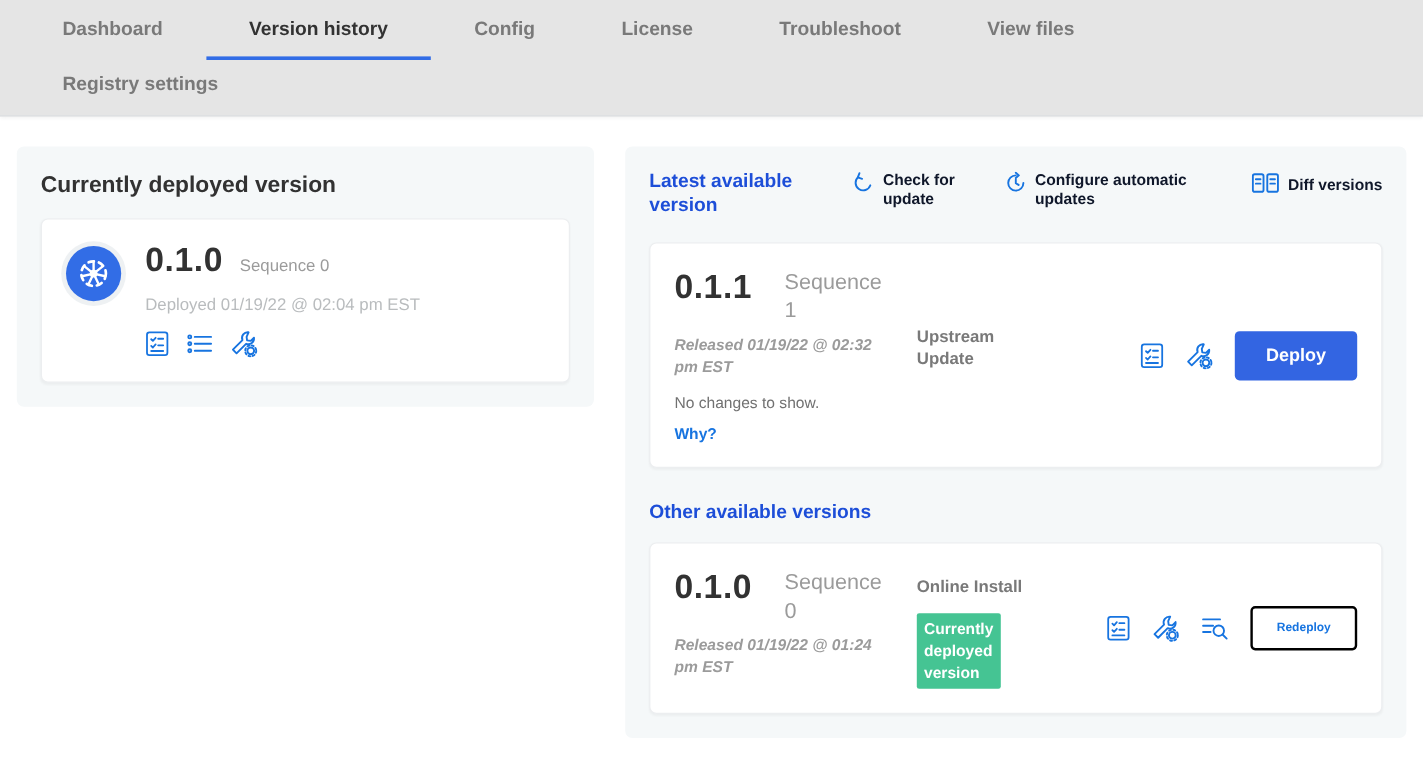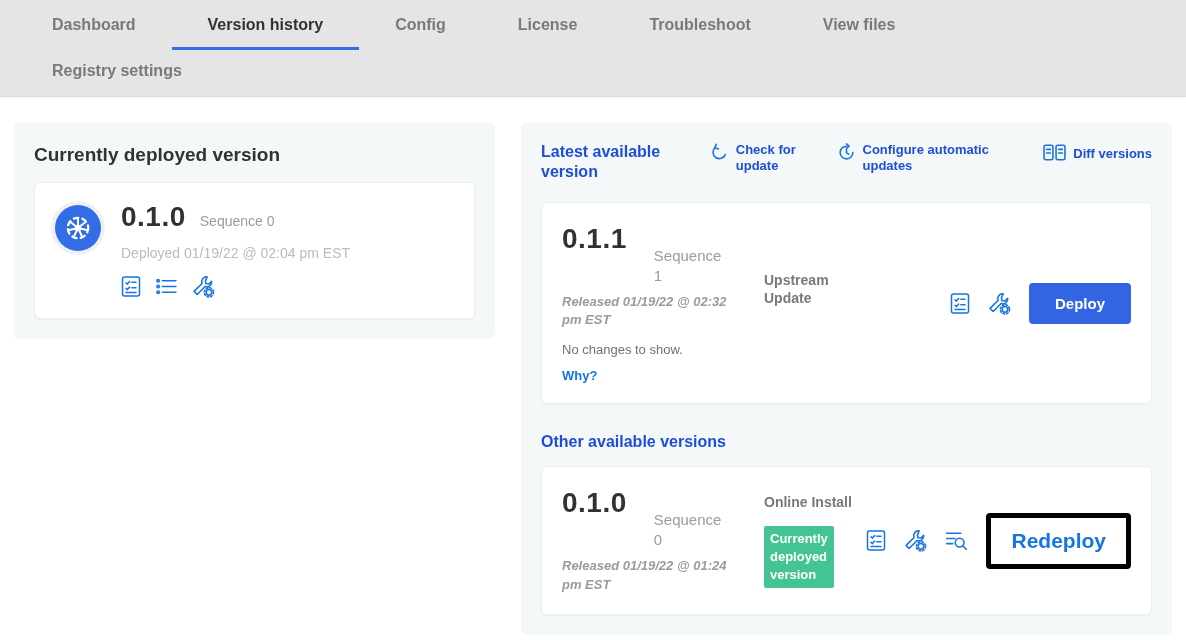--- a/index.html
+++ b/index.html
@@ -56,55 +56,55 @@
   .sequence-inline { font-size:14px; color:#9b9b9b; }
   .deployed-text { font-size:14px; color:#b9bcbe; margin-top:12px; }
   .icon-row { display:flex; align-items:center; gap:14px; margin-top:14px; }
   .action-icon { display:inline-flex; cursor:pointer; }
 
   
   .latest-header { display:flex; justify-content:space-between; align-items:flex-start; margin-bottom:20px; }
   .latest-heading { width:140px; }
   .hlink {
     display:flex; gap:7px; align-items:flex-start;
-    color:#1d4ed8; font-size:13px; font-weight:bold; line-height:1.2;
+    color:#0f172a; font-size:13px; font-weight:bold; line-height:1.2;
     cursor:pointer;
   }
   .hlink .svgwrap { margin-top:1px; }
   .w70 { width:72px; }
   .w150 { width:152px; }
   .diff-link { align-items:center; }
 
   
   .version-card { display:flex; padding:20px 20px; }
   .vc-left { width:202px; flex:0 0 auto; }
   .vc-seq { display:flex; align-items:flex-start; gap:27px; }
-  .seq-small { font-size:15px; color:#9b9b9b; width:62px; line-height:1.3; margin-top:23px; }
+  .seq-small { font-size:18px; color:#9b9b9b; width:62px; line-height:1.3; margin-top:1px; }
   .released { font-size:13px; font-weight:bold; color:#9b9b9b; width:178px; line-height:1.4; margin-top:8px;font-style:italic; }
   .no-changes { font-size:13px; color:#717171; margin-top:13px; }
   .why { font-size:13px; font-weight:bold; color:#1774e0; margin-top:11px; cursor:pointer; }
   .vc-mid { flex:1; }
   .vc-mid.offset { padding-top:48px; }
   .vc-mid.top { padding-top:6px; }
   .source { font-size:14px; font-weight:bold; color:#797979; width:88px; line-height:1.3; }
   .badge {
     display:inline-block; background:#45c493; color:#ffffff;
     font-size:13px; font-weight:bold; line-height:1.4;
     padding:4px 6px; margin-top:14px; width:70px; border-radius:2px;
   }
   .vc-actions { display:flex; align-items:center; gap:18px; align-self:center; flex:0 0 auto; }
   .btn-primary {
     background:#3365e2; color:#ffffff; font-family:inherit;
     font-size:15px; font-weight:bold; padding:12px 26px;
     border:none; border-radius:4px; cursor:pointer;
   }
   .btn-outline {
     background:#ffffff; color:#1774e0; font-family:inherit;
-    font-size:21px; font-weight:bold; padding:11px 20px;
-    border:5px solid #000000; border-radius:4px; cursor:pointer;
+    font-size:10px; font-weight:bold; padding:11px 20px;
+    border:2px solid #000000; border-radius:4px; cursor:pointer;
   }
   .other-heading { margin:28px 0 14px 0; }
 
   svg.icn { stroke:#1774e0; fill:none; stroke-width:1.5; stroke-linecap:round; stroke-linejoin:round; }
   svg.icn-k8s { stroke:#ffffff; fill:none; stroke-linecap:round; }
 </style>
 </head>
 <body>
 
 <div class="topnav">

